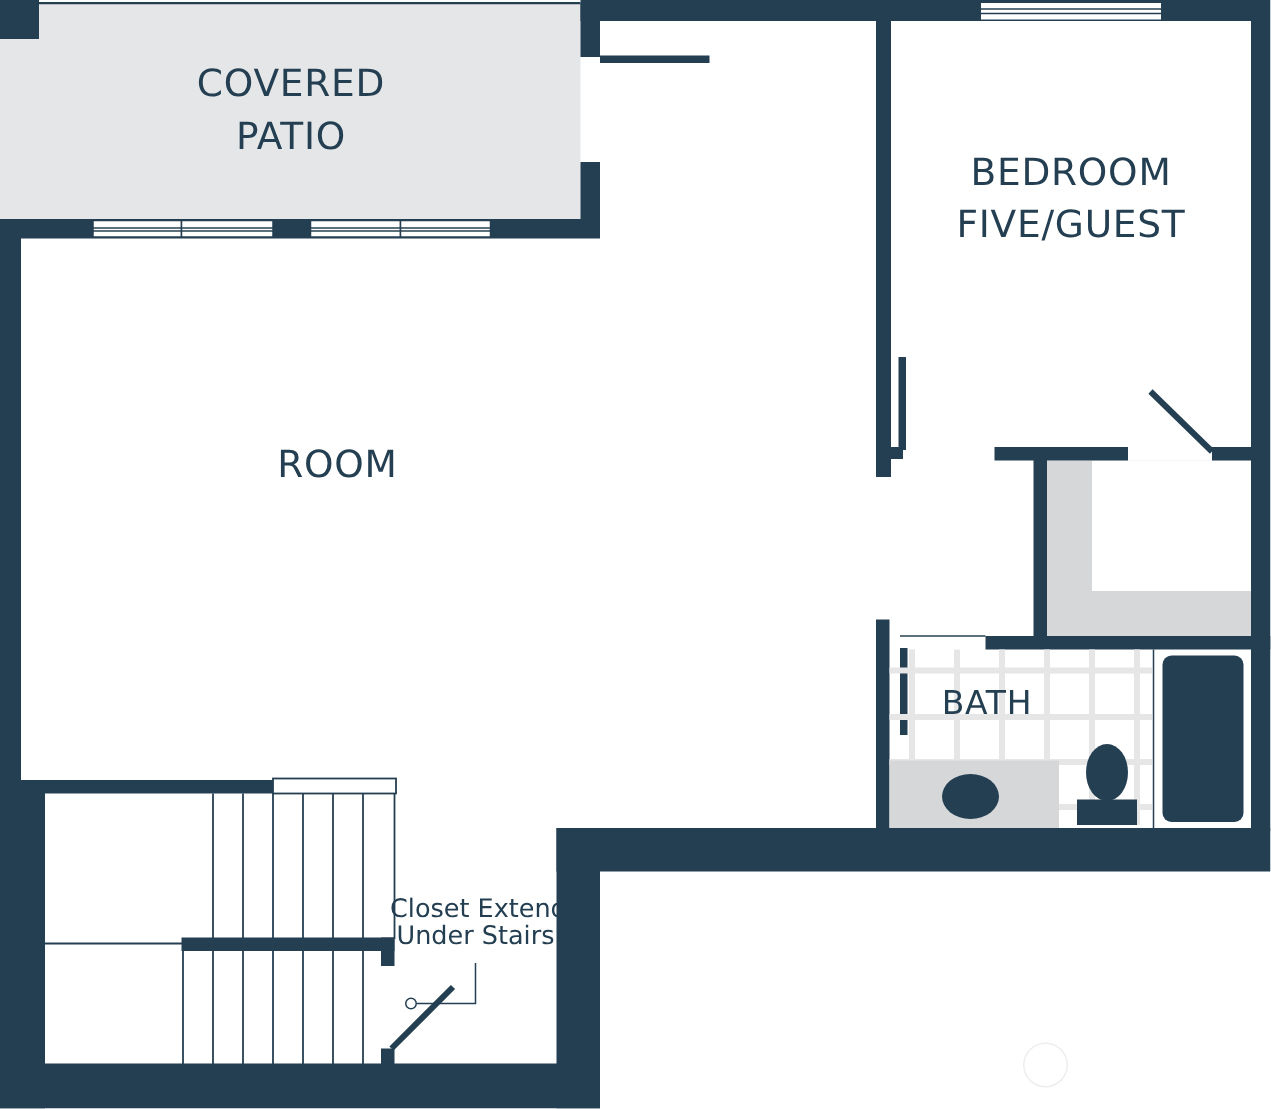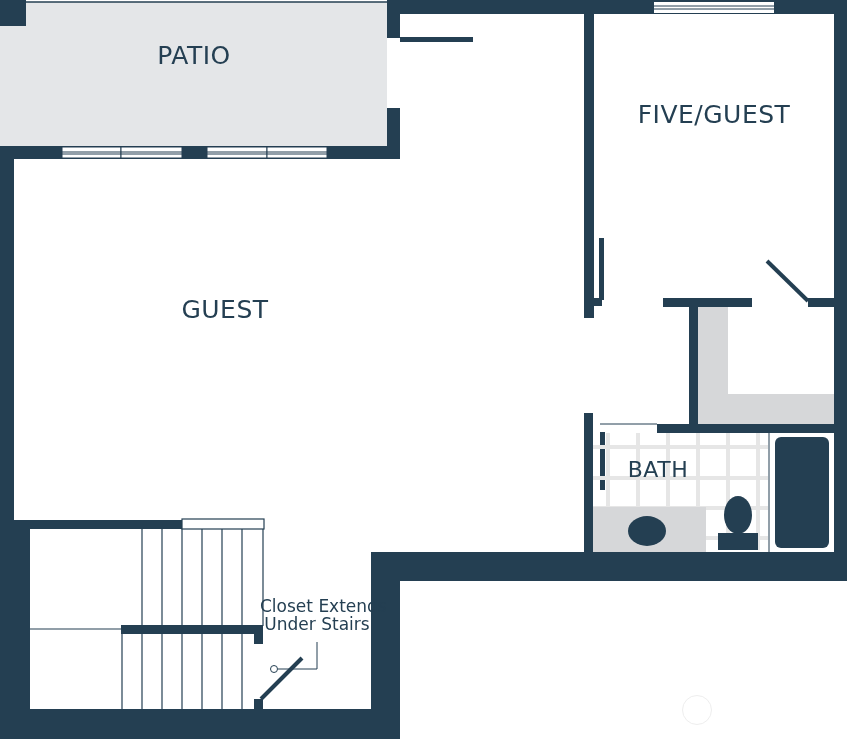--- a/index.html
+++ b/index.html
@@ -144,29 +144,31 @@
   <ellipse cx="647" cy="531" rx="19" ry="15" fill="#243f52"></ellipse>
 
   <ellipse cx="738" cy="515" rx="14" ry="19" fill="#243f52"></ellipse>
   <rect x="718" y="533" width="40" height="17" fill="#243f52"></rect>
 
   <line x1="769" y1="433" x2="769" y2="552" stroke="#243f52" stroke-width="1"></line>
   <rect x="775" y="437" width="54" height="111" rx="6" fill="#243f52"></rect>
 </svg>
 
 <div class="label" style="left:94px; top:38px; width:200px;">
+  <span>COVERED</span>
   <span>PATIO</span>
 </div>
 
 <div class="label" style="left:624px; top:97px; width:180px;">
+  <span>BEDROOM</span>
   <span>FIVE/GUEST</span>
 </div>
 
 <div class="label" style="left:150px; top:292px; width:150px;">
-  <span>GUEST</span>
+  <span>ROOM</span>
 </div>
 
 <div class="label" style="left:608px; top:452px; width:100px; font-size:22px;">
   <span>BATH</span>
 </div>
 
 <div class="note" style="left:260px; top:597px; width:114px;">
   <span>Closet Extends</span>
   <span>Under Stairs</span>
 </div>

